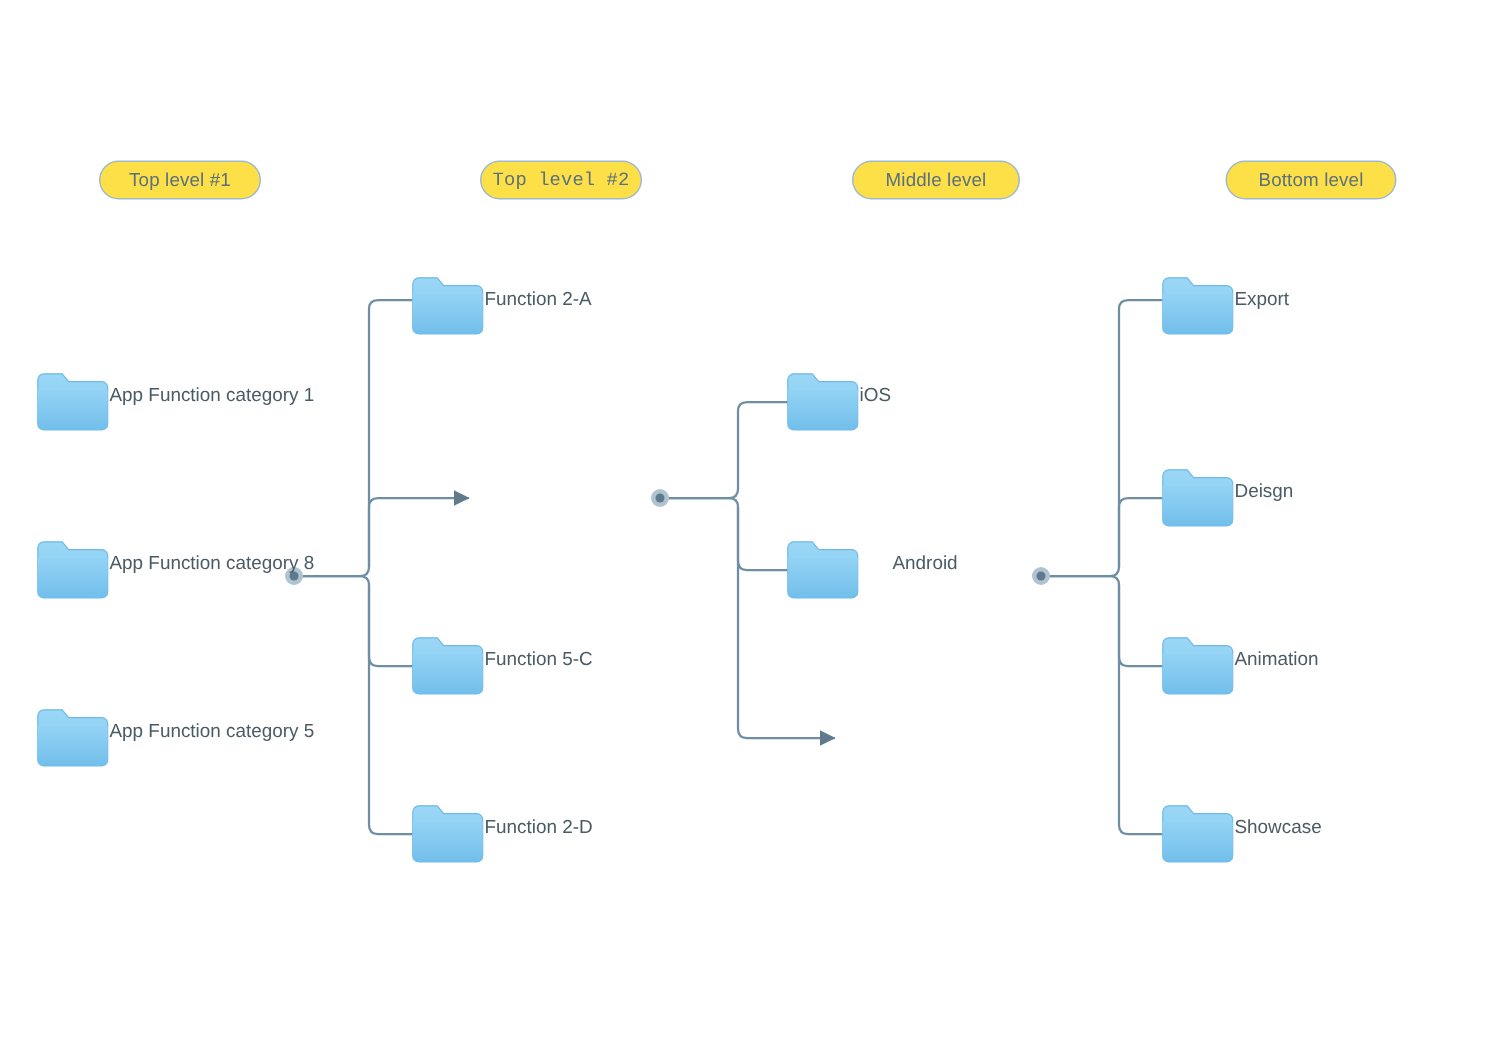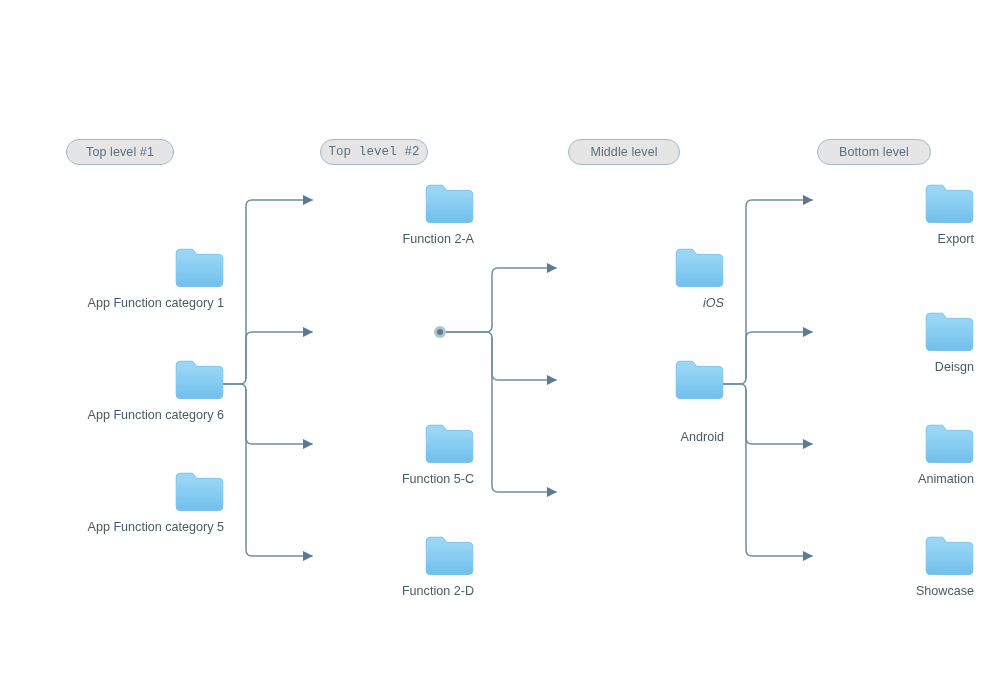--- a/index.html
+++ b/index.html
@@ -20,37 +20,36 @@
     inset: 0;
     width: 1000px;
     height: 691px;
   }
   
   .level-pill {
     position: absolute;
     height: 26px;
     border: 1.6px solid #9FBBCB;
     border-radius: 13px;
-    background: #e5e5e5;
+    background: #fde047;
     display: flex;
     align-items: center;
     justify-content: center;
     color: #5A707E;
     font-size: 12.5px;
     letter-spacing: .1px;
     white-space: nowrap;
     padding: 0 14px;
-    margin-top: 32px;
   }
   
   .node {
     position: absolute;
     display: flex;
-    flex-direction: column;
-    align-items: flex-end;
+    flex-direction: row;
+    align-items: flex-start;
     width: 200px;
     transform: translateX(-100px);
   }
   .folder {
     position: relative;
     width: 49px;
     height: 40px;
     display: block;
   }
   .node-label {
@@ -150,21 +149,21 @@
     <span class="node-label">App Function category 1</span>
   </div>
 
   <div class="node" style="left:124px; top:360px;">
     <span class="folder">
       <svg width="49" height="40" viewBox="0 0 49 40">
         <path d="M1.2 5.2 A4 4 0 0 1 5.2 1.2 H17.5 L21.8 6.4 H43.8 A4 4 0 0 1 47.8 10.4 V34.6 A4 4 0 0 1 43.8 38.6 H5.2 A4 4 0 0 1 1.2 34.6 Z" fill="url(#folderTabGrad)" stroke="#6FB9E6" stroke-width=".8"></path>
         <path d="M1.2 11.6 H47.8 V34.6 A4 4 0 0 1 43.8 38.6 H5.2 A4 4 0 0 1 1.2 34.6 Z" fill="url(#folderGrad)"></path>
       </svg>
     </span>
-    <span class="node-label">App Function category 6</span>
+    <span class="node-label">App Function category 8</span>
   </div>
 
   <div class="node" style="left:124px; top:472px;">
     <span class="folder">
       <svg width="49" height="40" viewBox="0 0 49 40">
         <path d="M1.2 5.2 A4 4 0 0 1 5.2 1.2 H17.5 L21.8 6.4 H43.8 A4 4 0 0 1 47.8 10.4 V34.6 A4 4 0 0 1 43.8 38.6 H5.2 A4 4 0 0 1 1.2 34.6 Z" fill="url(#folderTabGrad)" stroke="#6FB9E6" stroke-width=".8"></path>
         <path d="M1.2 11.6 H47.8 V34.6 A4 4 0 0 1 43.8 38.6 H5.2 A4 4 0 0 1 1.2 34.6 Z" fill="url(#folderGrad)"></path>
       </svg>
     </span>
     <span class="node-label">App Function category 5</span>
@@ -194,21 +193,21 @@
   <div class="node" style="left:374px; top:536px;">
     <span class="folder">
       <svg width="49" height="40" viewBox="0 0 49 40">
         <path d="M1.2 5.2 A4 4 0 0 1 5.2 1.2 H17.5 L21.8 6.4 H43.8 A4 4 0 0 1 47.8 10.4 V34.6 A4 4 0 0 1 43.8 38.6 H5.2 A4 4 0 0 1 1.2 34.6 Z" fill="url(#folderTabGrad)" stroke="#6FB9E6" stroke-width=".8"></path>
         <path d="M1.2 11.6 H47.8 V34.6 A4 4 0 0 1 43.8 38.6 H5.2 A4 4 0 0 1 1.2 34.6 Z" fill="url(#folderGrad)"></path>
       </svg>
     </span>
     <span class="node-label">Function 2-D</span>
   </div>
 
-  <div class="node" style="left:624px; top:248px;font-style:italic;">
+  <div class="node" style="left:624px; top:248px;">
     <span class="folder">
       <svg width="49" height="40" viewBox="0 0 49 40">
         <path d="M1.2 5.2 A4 4 0 0 1 5.2 1.2 H17.5 L21.8 6.4 H43.8 A4 4 0 0 1 47.8 10.4 V34.6 A4 4 0 0 1 43.8 38.6 H5.2 A4 4 0 0 1 1.2 34.6 Z" fill="url(#folderTabGrad)" stroke="#6FB9E6" stroke-width=".8"></path>
         <path d="M1.2 11.6 H47.8 V34.6 A4 4 0 0 1 43.8 38.6 H5.2 A4 4 0 0 1 1.2 34.6 Z" fill="url(#folderGrad)"></path>
       </svg>
     </span>
     <span class="node-label">iOS</span>
   </div>
 
   <div class="node" style="left:624px; top:360px;gap:22px;">

